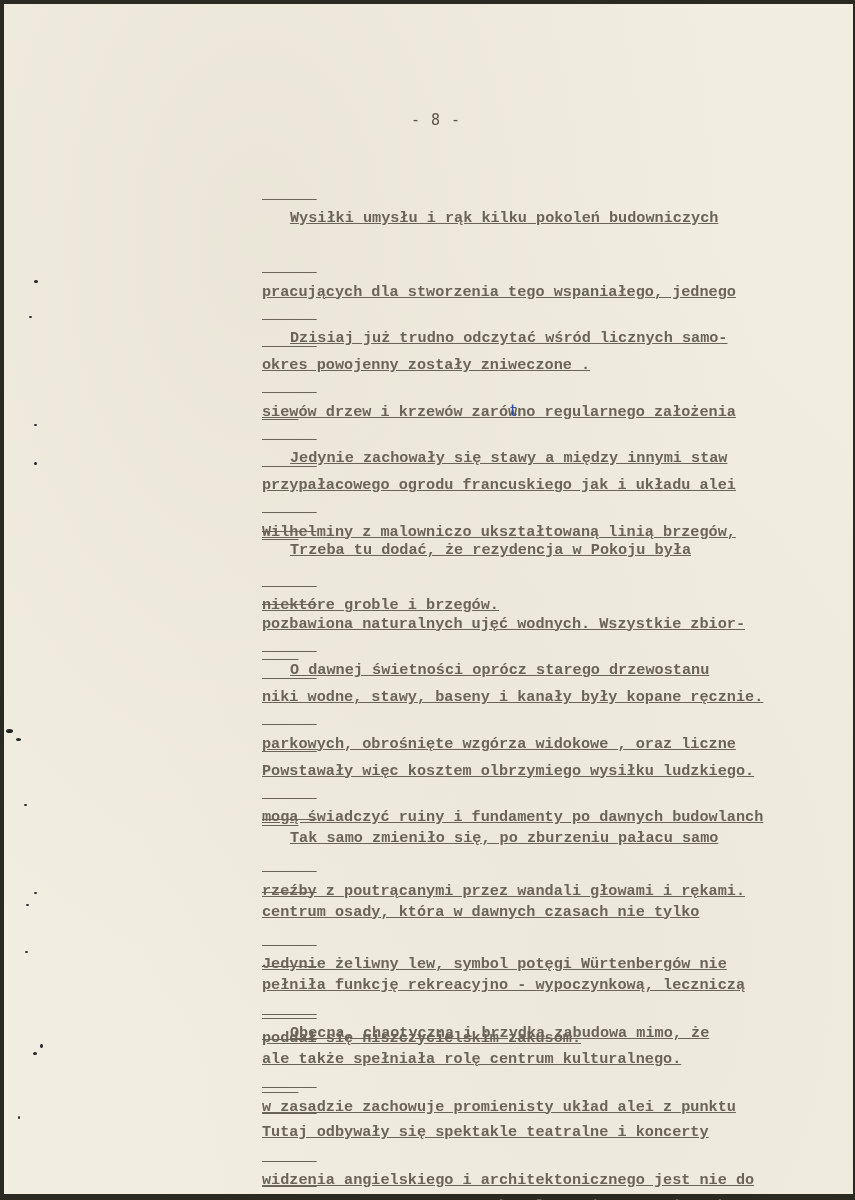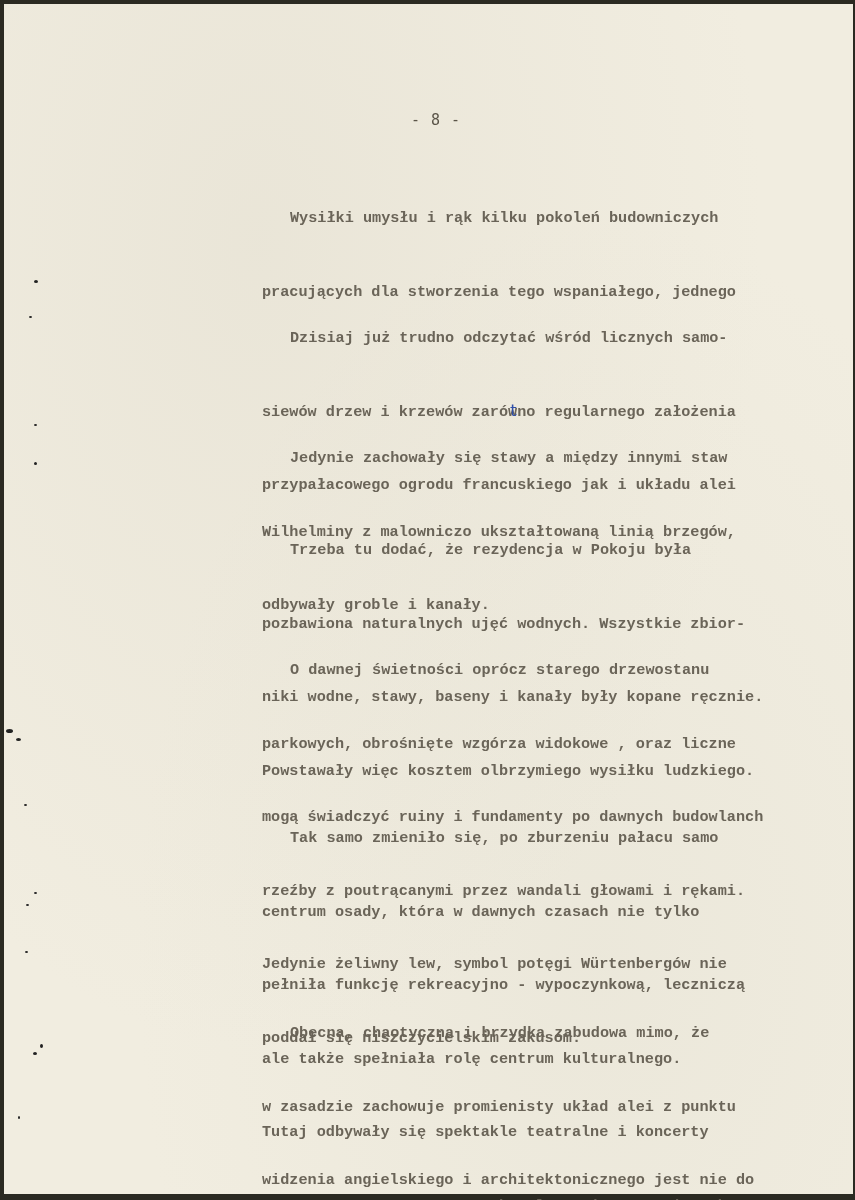--- a/index.html
+++ b/index.html
@@ -19,51 +19,52 @@
     position: absolute; left: 407px; top: 107px;
     font-family: "DejaVu Sans Mono", monospace; font-size: 15px;
     color: #5a5448; letter-spacing: 1px; white-space: pre;
   }
   .text {
     position: absolute; left: 258px; top: 0; width: 600px;
     font-family: "Liberation Mono", monospace;
     font-size: 15.2px; font-weight: bold;
     color: #6a6458; line-height: 24.5px;
   }
-  .para { position: absolute; left: 0; white-space: pre; }
+  .para { position: absolute; left: 0; white-space: pre; text-decoration: underline; }
   .para .line { display: block; }
   .para .line.first { padding-left: 28px; }
   .annot-t {
     position: absolute; left: 506px; top: 396px;
     font-family: "DejaVu Serif", serif; font-size: 17px; color: #2f4fa8;
   }
   .mark {
     position: absolute; background: #222; border-radius: 50%;
   }
 </style>
 </head>
 <body>
 
 <div class="paper">
   <div class="page-number">- 8 -</div>
 
   <div class="text">
     <div class="para" style="top:153px">
       <span class="line first">Wysiłki umysłu i rąk kilku pokoleń budowniczych</span>
       <span class="line">pracujących dla stworzenia tego wspaniałego, jednego</span>
+      <span class="line">okres powojenny zostały zniweczone .</span>
     </div>
     <div class="para" style="top:273px">
       <span class="line first">Dzisiaj już trudno odczytać wśród licznych samo-</span>
       <span class="line">siewów drzew i krzewów zarówno regularnego założenia</span>
       <span class="line">przypałacowego ogrodu francuskiego jak i układu alei</span>
     </div>
     <div class="para" style="top:393px">
       <span class="line first">Jedynie zachowały się stawy a między innymi staw</span>
       <span class="line">Wilhelminy z malowniczo ukształtowaną linią brzegów,</span>
-      <span class="line">odbywały groble i kanały.</span>
+      <span class="line">niektóre groble i brzegów.</span>
     </div>
     <div class="para" style="top:485px">
       <span class="line first">Trzeba tu dodać, że rezydencja w Pokoju była</span>
       <span class="line">pozbawiona naturalnych ujęć wodnych. Wszystkie zbior-</span>
       <span class="line">niki wodne, stawy, baseny i kanały były kopane ręcznie.</span>
       <span class="line">Powstawały więc kosztem olbrzymiego wysiłku ludzkiego.</span>
     </div>
     <div class="para" style="top:605px">
       <span class="line first">O dawnej świetności oprócz starego drzewostanu</span>
       <span class="line">parkowych, obrośnięte wzgórza widokowe , oraz liczne</span>

